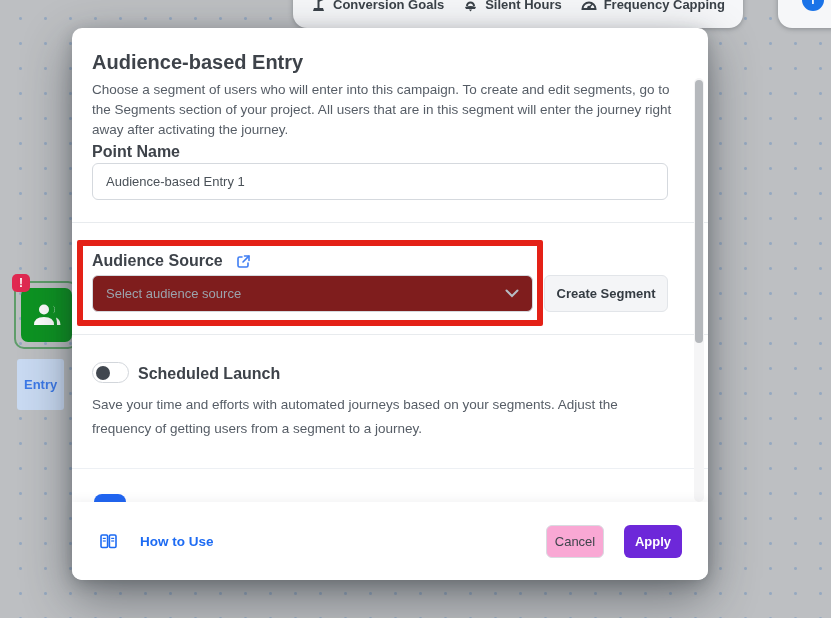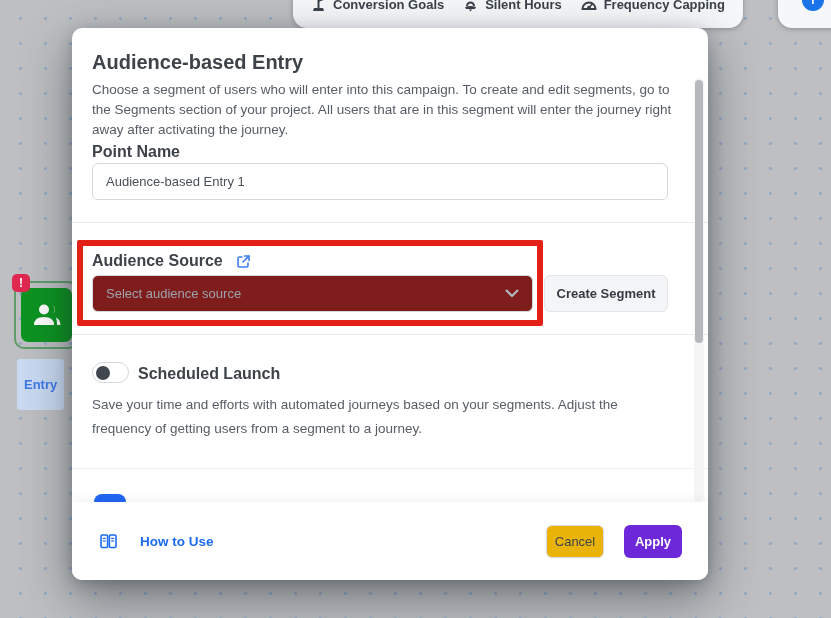--- a/index.html
+++ b/index.html
@@ -79,21 +79,21 @@
   .m-scroll-track { position:absolute; left:622px; top:50px; width:10px; height:424px; background:#f5f5f6; border-radius:5px; }
   .m-scroll-thumb { position:absolute; left:623px; top:52px; width:8px; height:263px; background:#b5b8bc; border-radius:4px; cursor:grab; }
 
   .m-footer { position:absolute; left:0; top:474px; width:636px; height:78px; background:#fff;
               border-radius:0 0 10px 10px; box-shadow:0 -3px 10px rgba(40,45,52,.05);
               display:flex; align-items:center; justify-content:space-between;
               padding:0 26px 0 28px; }
   .howto { display:flex; align-items:center; gap:23px; cursor:pointer; }
   .howto-label { font-size:13.5px; font-weight:700; color:#1d6bf3; }
   .footer-btns { display:flex; align-items:center; gap:20px; }
-  .btn-cancel { width:58px; height:33px; background:#eab308; border:1px solid #d8dbe0; border-radius:6px;
+  .btn-cancel { width:58px; height:33px; background:#f9a8d4; border:1px solid #d8dbe0; border-radius:6px;
                 font-size:13px; font-weight:400; color:#3f454c; cursor:pointer;
                 font-family:"Liberation Sans",sans-serif; }
   .btn-apply { width:58px; height:33px; background:#6d28d9; border:none; border-radius:6px;
                font-size:13px; font-weight:700; color:#fff; cursor:pointer;
                font-family:"Liberation Sans",sans-serif; }
 
   
   .annotation { position:absolute; left:77px; top:240px; width:466px; height:86px;
                 border:6px solid #e42117; border-radius:2px; pointer-events:none; }
 </style>

